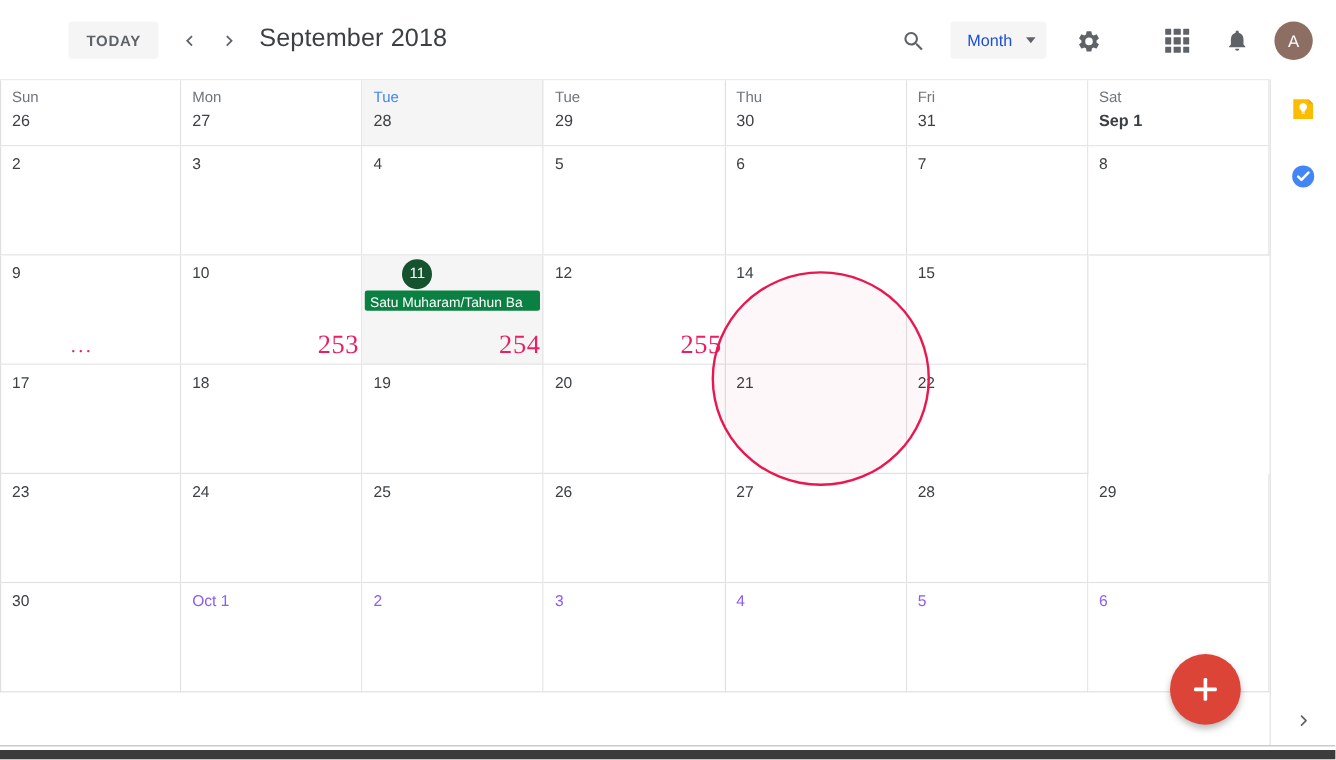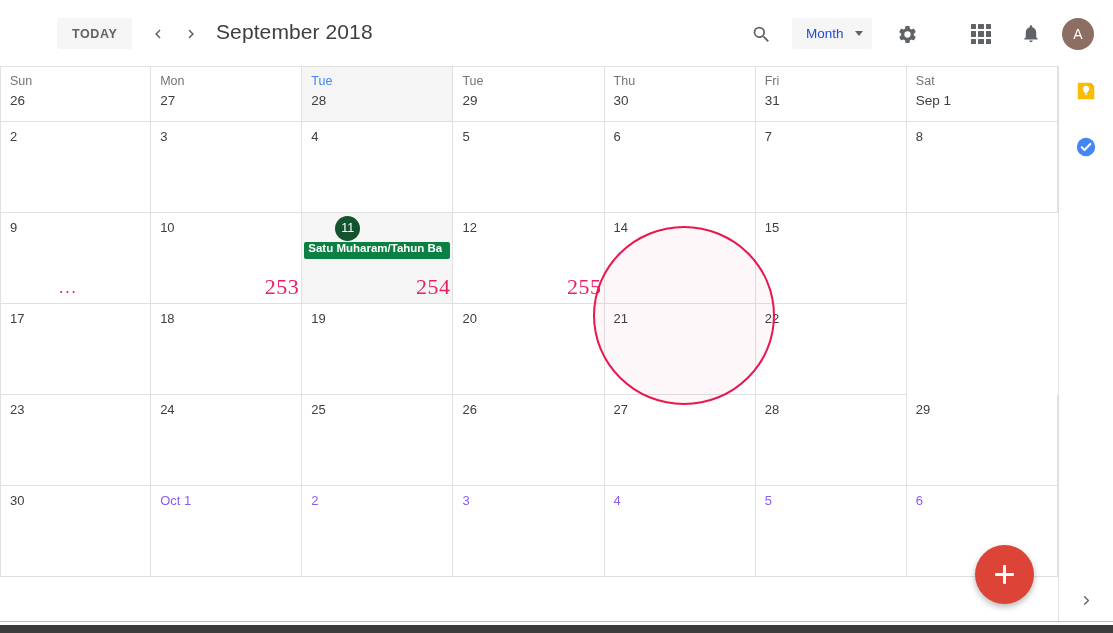--- a/index.html
+++ b/index.html
@@ -57,31 +57,31 @@
   .row{display:flex;width:1058px;box-sizing:border-box;}
   .row-head{height:55px;}
   .row-wk{height:91px;}
   .cell{width:151.143px;box-sizing:border-box;border-right:1px solid #e0e0e0;
     border-bottom:1px solid #e0e0e0;position:relative;background:#fff;}
   .cell:first-child{border-left:1px solid #e0e0e0;}
   .cell.today-col{background:#f5f5f5;}
   .dow{position:absolute;left:9px;top:8px;font-size:12.5px;color:#70757a;line-height:1;}
   .dow.is-today{color:#4285f4;}
   .dnum{position:absolute;left:9px;top:27px;font-size:13.5px;color:#3c4043;line-height:1;}
-  .dnum.bold{font-weight:400;color:#3c4043;}
+  .dnum.bold{font-weight:700;color:#3c4043;}
   .cell .dnum-top{position:absolute;left:9px;top:8px;font-size:13px;color:#3c4043;line-height:1;}
   .cell .dnum-top.muted{color:#8b5cf6;}
   .today-pill{position:absolute;left:7px;top:3px;width:25px;height:25px;border-radius:50%;
     background:#14532d;color:#fff;display:flex;align-items:center;justify-content:center;
     font-size:12.5px;line-height:1;margin-left:26px;}
 
   .chip{position:absolute;left:2px;right:2px;top:29px;height:17px;border-radius:2px;
-    display:flex;align-items:flex-start;gap:4px;padding:0 4px;box-sizing:border-box;
+    display:flex;align-items:flex-end;gap:4px;padding:0 4px;box-sizing:border-box;
     color:#fff;font-size:11.5px;white-space:nowrap;overflow:hidden;cursor:pointer;
-    font-family:"Liberation Sans",sans-serif;font-weight:bold;}
+    font-family:"Liberation Sans",sans-serif;}
   .chip .lbl{overflow:hidden;text-overflow:clip;}
   .chip .hand{font-size:11px;line-height:1;}
 
   .doy{position:absolute;right:2px;bottom:5px;color:#e91e63;font-size:22px;
     font-family:"Liberation Serif","DejaVu Serif",serif;letter-spacing:.5px;line-height:1;}
   .doy.small{font-size:17px;right:auto;left:58px;bottom:7px;letter-spacing:2px;}
 
   
   .annot{position:absolute;left:593px;top:226px;width:178px;height:175px;
     border:2.4px solid #e8184f;border-radius:50%;background:rgba(233,24,79,.035);

